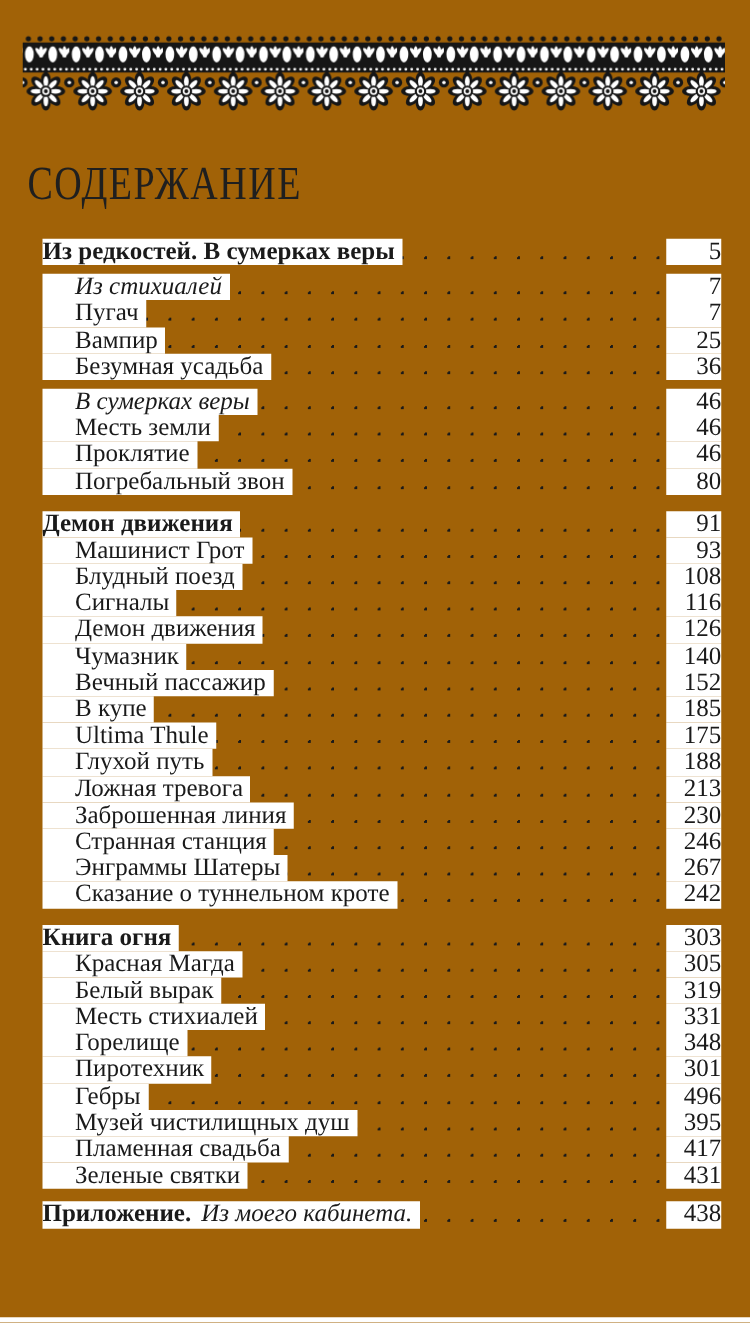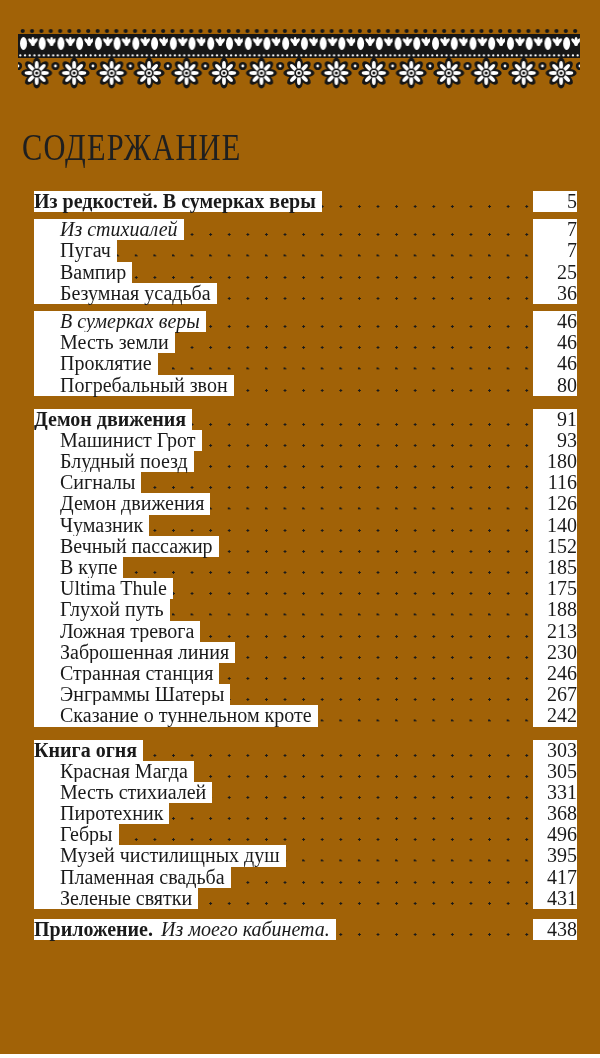--- a/index.html
+++ b/index.html
@@ -173,21 +173,21 @@
       <span class="pagenum">91</span>
     </div>
       <div class="toc-row row-indent">
       <span class="name"><span class="style-plain">Машинист Грот</span></span>
       <span class="leader"></span>
       <span class="pagenum">93</span>
     </div>
       <div class="toc-row row-indent">
       <span class="name"><span class="style-plain">Блудный поезд</span></span>
       <span class="leader"></span>
-      <span class="pagenum">180</span>
+      <span class="pagenum">108</span>
     </div>
       <div class="toc-row row-indent">
       <span class="name"><span class="style-plain">Сигналы</span></span>
       <span class="leader"></span>
       <span class="pagenum">116</span>
     </div>
       <div class="toc-row row-indent">
       <span class="name"><span class="style-plain">Демон движения</span></span>
       <span class="leader"></span>
       <span class="pagenum">126</span>
@@ -246,28 +246,38 @@
       <span class="name"><span class="style-bold">Книга огня</span></span>
       <span class="leader"></span>
       <span class="pagenum">303</span>
     </div>
       <div class="toc-row row-indent">
       <span class="name"><span class="style-plain">Красная Магда</span></span>
       <span class="leader"></span>
       <span class="pagenum">305</span>
     </div>
       <div class="toc-row row-indent">
+      <span class="name"><span class="style-plain">Белый вырак</span></span>
+      <span class="leader"></span>
+      <span class="pagenum">319</span>
+    </div>
+      <div class="toc-row row-indent">
       <span class="name"><span class="style-plain">Месть стихиалей</span></span>
       <span class="leader"></span>
       <span class="pagenum">331</span>
     </div>
       <div class="toc-row row-indent">
+      <span class="name"><span class="style-plain">Горелище</span></span>
+      <span class="leader"></span>
+      <span class="pagenum">348</span>
+    </div>
+      <div class="toc-row row-indent">
       <span class="name"><span class="style-plain">Пиротехник</span></span>
       <span class="leader"></span>
-      <span class="pagenum">368</span>
+      <span class="pagenum">301</span>
     </div>
       <div class="toc-row row-indent">
       <span class="name"><span class="style-plain">Гебры</span></span>
       <span class="leader"></span>
       <span class="pagenum">496</span>
     </div>
       <div class="toc-row row-indent">
       <span class="name"><span class="style-plain">Музей чистилищных душ</span></span>
       <span class="leader"></span>
       <span class="pagenum">395</span>

